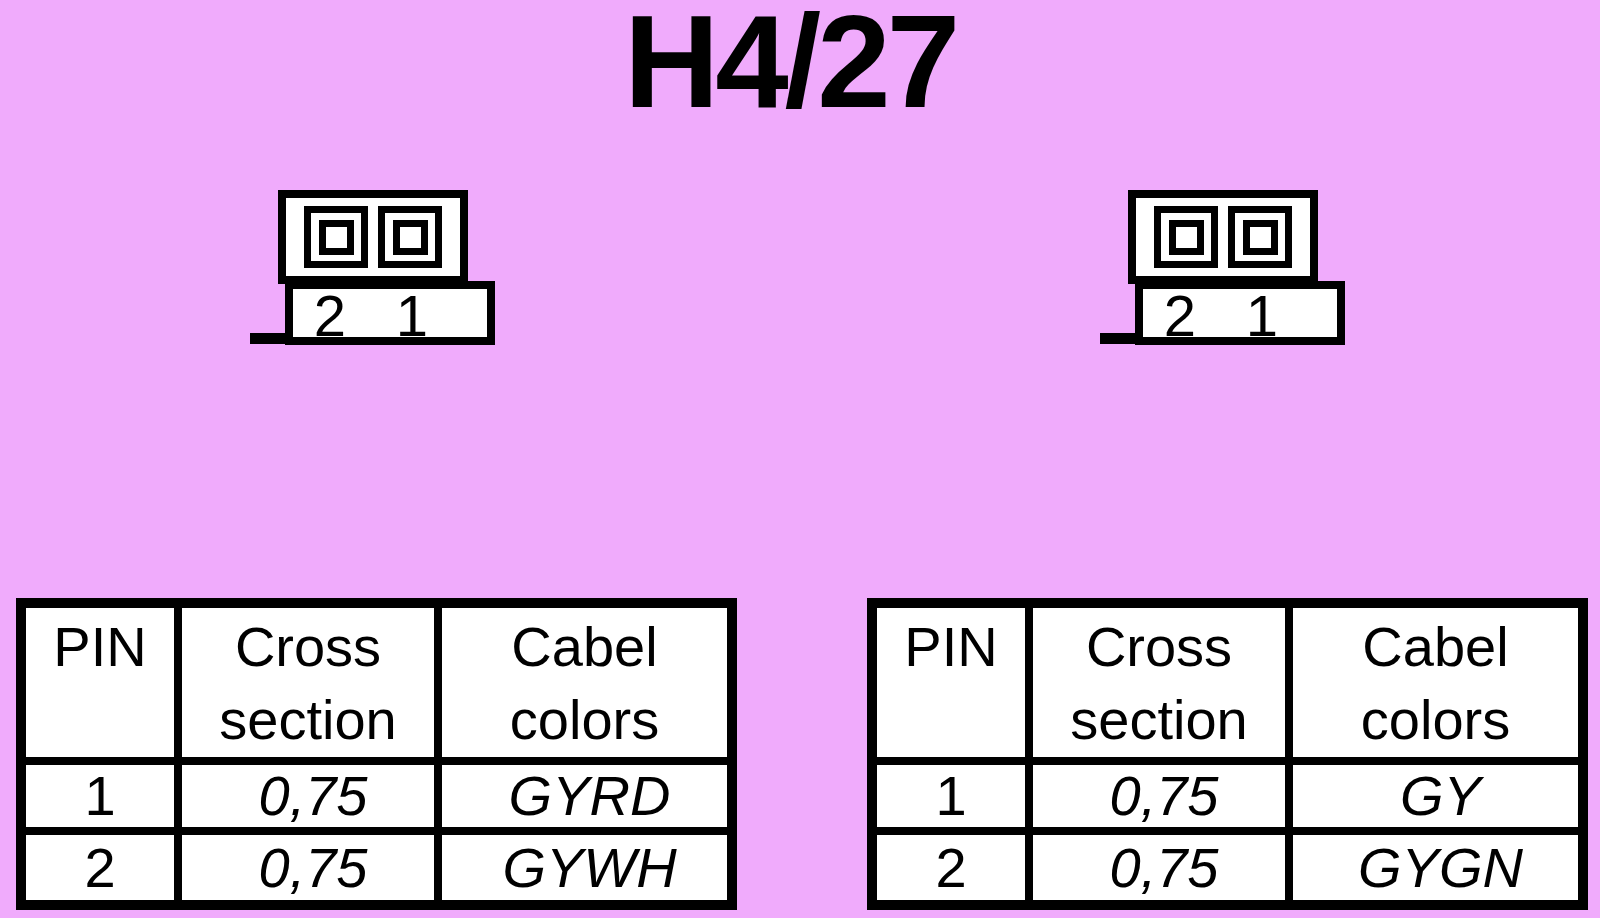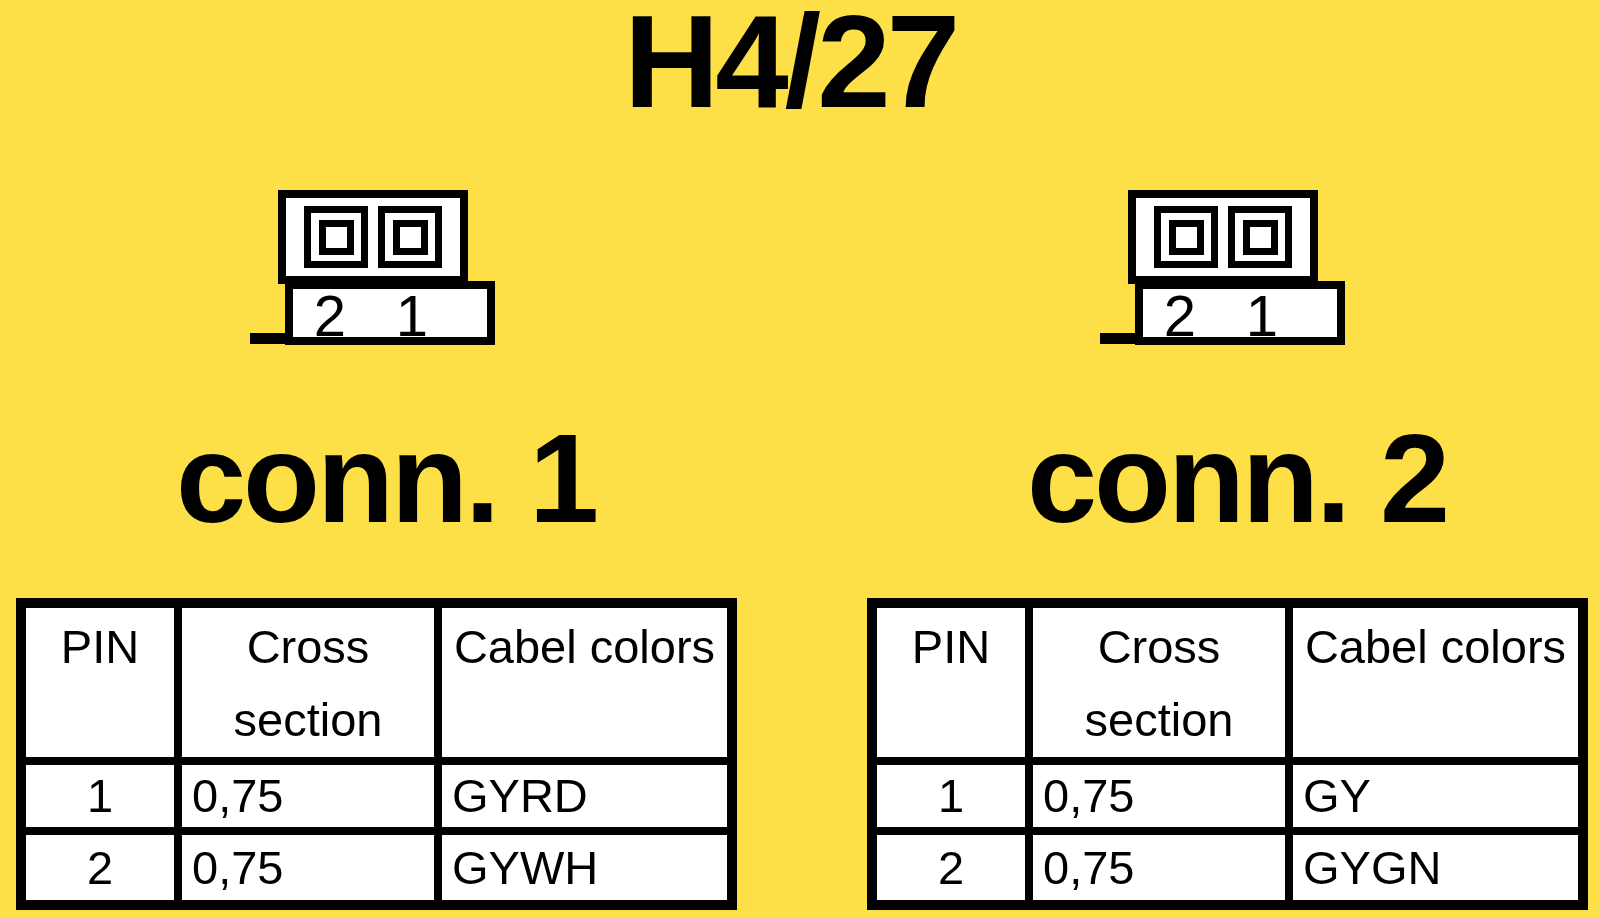--- a/index.html
+++ b/index.html
@@ -3,21 +3,21 @@
 <meta charset="utf-8">
 <style>
   * { margin:0; padding:0; box-sizing:border-box; }
   html, body { background:#ffffff; }
   body {
     width:1600px; height:918px;
     font-family:"Liberation Sans", sans-serif;
     color:#000;
     overflow:hidden;
   }
-  .canvas { position:relative; width:1600px; height:918px; background:#fde047; }
+  .canvas { position:relative; width:1600px; height:918px; background:#f0abfc; }
 
   
   .title {
     position:absolute; top:-4px; left:0; width:1580px;
     text-align:center;
     font-size:132px; font-weight:bold; line-height:132px;
     letter-spacing:-4px;
     white-space:nowrap;
   }
 
@@ -62,30 +62,30 @@
   
   table.pin-table {
     position:absolute; top:598px;
     border-collapse:collapse; table-layout:fixed;
     border:10px solid #000; background:#fff;
   }
   table.pin-table.t1 { left:16px; }
   table.pin-table.t2 { left:867px; }
   .pin-table th, .pin-table td {
     border:8px solid #000; background:#fff;
-    font-size:47px; font-weight:normal; color:#000;
+    font-size:56px; font-weight:normal; color:#000;
     overflow:hidden;
   }
   .pin-table th {
     vertical-align:top; text-align:center;
     line-height:73px; padding:2px 0 0 0;
   }
   .pin-table td { vertical-align:middle; line-height:62px; padding:0; }
   .pin-table td.c-pin { text-align:center; }
-  .pin-table td.c-cs, .pin-table td.c-cc { text-align:left; padding-left:10px; }
+  .pin-table td.c-cs, .pin-table td.c-cc { text-align:center; padding-left:10px;font-style:italic; }
 </style>
 </head>
 <body>
 
 <div class="canvas">
 
   <div class="title">H4/27</div>
 
   <div class="connector" style="left:250px">
     <div class="conn-top">
@@ -110,22 +110,20 @@
       <div class="pin-outer">
         <div class="pin-inner"></div>
       </div>
     </div>
     <div class="conn-bottom"></div>
     <span class="pin-num n2">2</span>
     <span class="pin-num n1">1</span>
     <div class="conn-tab"></div>
   </div>
 
-  <div class="conn-label l1">conn. 1</div>
-  <div class="conn-label l2">conn. 2</div>
 
   <table class="pin-table t1">
     <colgroup>
       <col style="width:157px">
         <col style="width:260px">
         <col style="width:294px">
     </colgroup>
     <tbody>
         <tr style="height:158px">
       <th>PIN</th>

